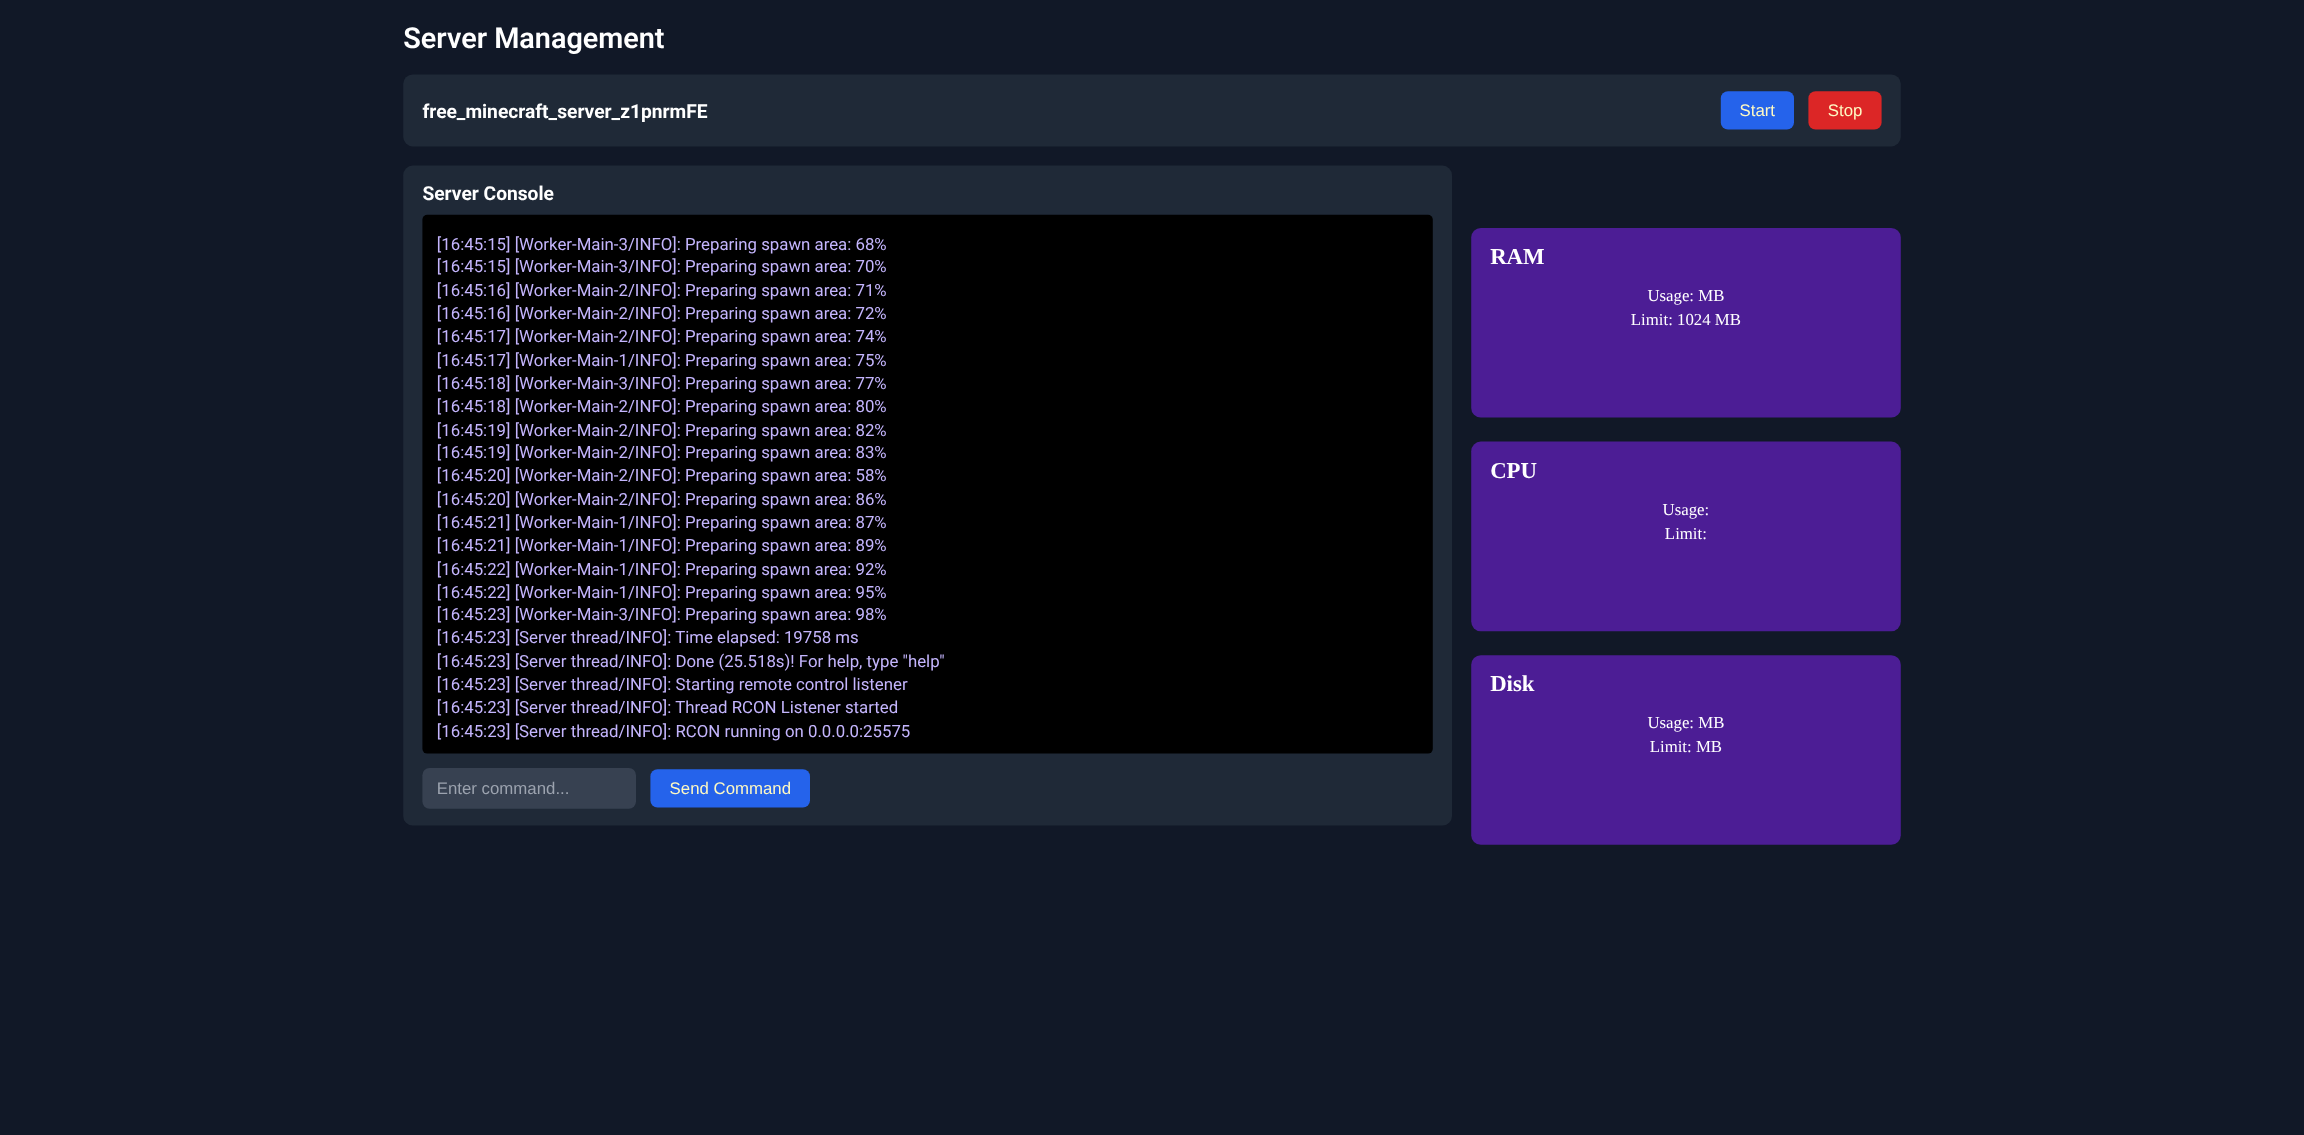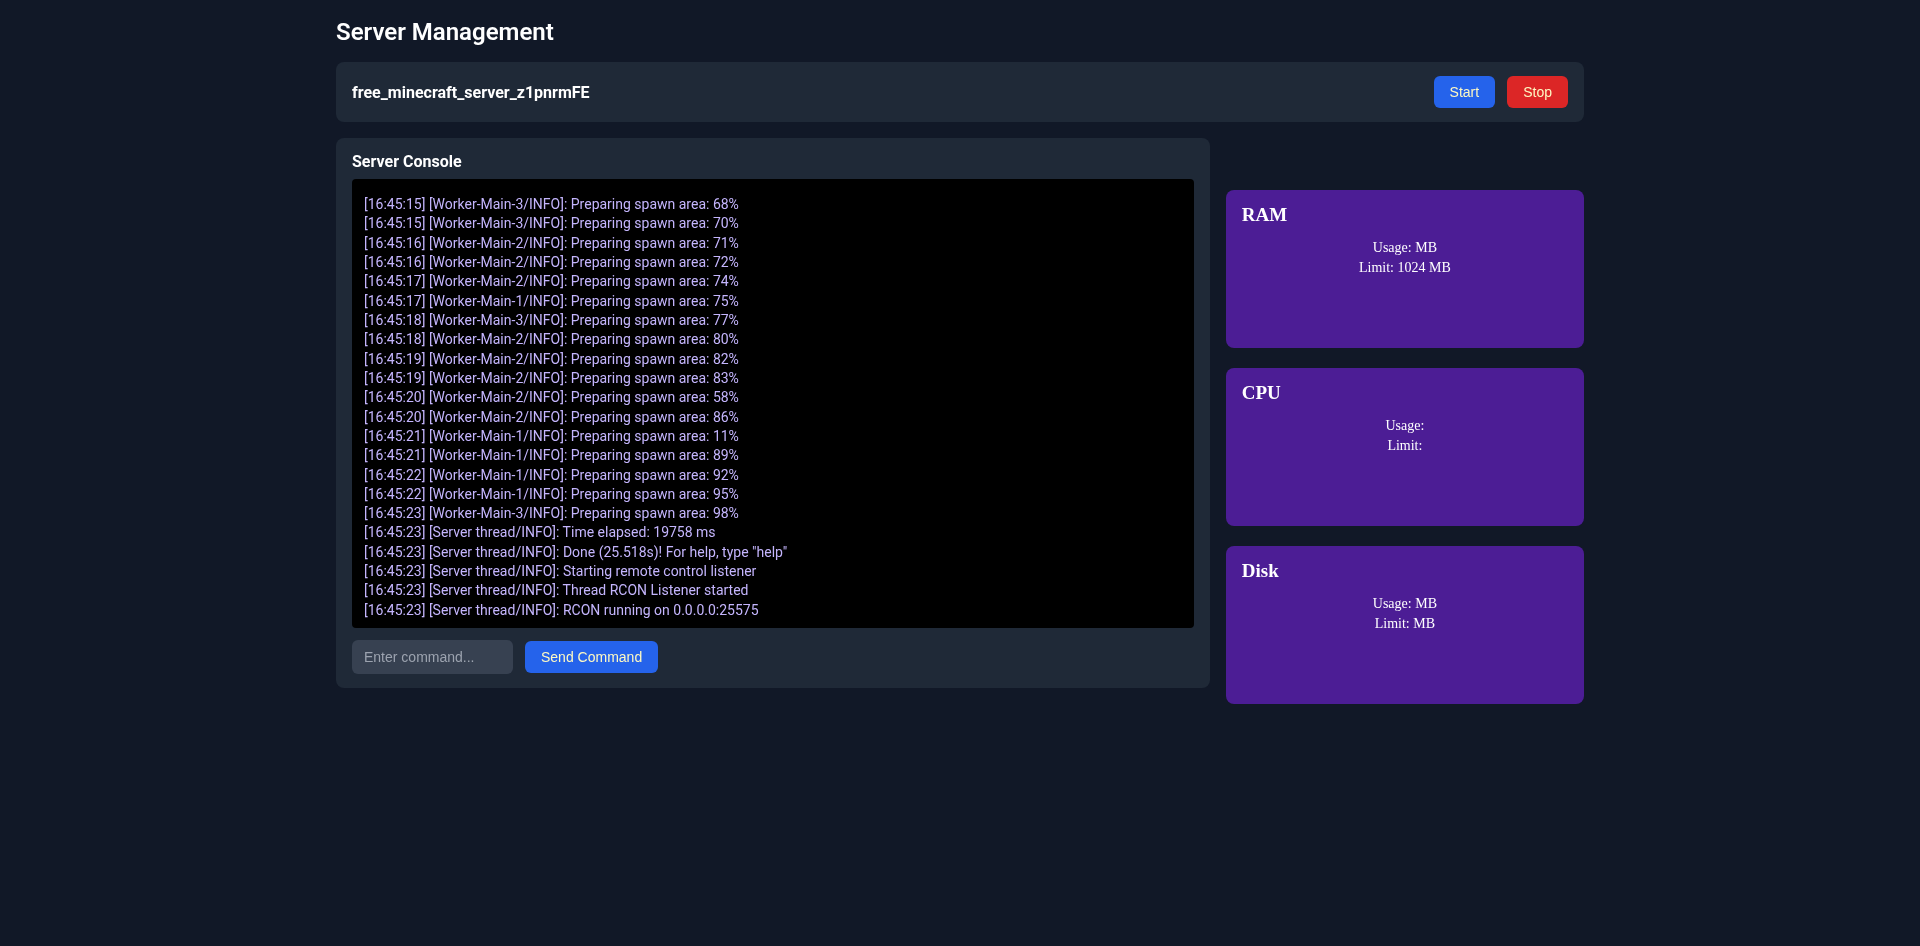--- a/index.html
+++ b/index.html
@@ -86,21 +86,21 @@
     }
     .console-line { white-space: nowrap; }
     .cmd-row { display: flex; gap: 12px; align-items: center; }
     .cmd-input {
       background-color: #374151;
       border: none;
       border-radius: 6px;
       color: #fff;
       padding: 9px 12px;
       font-size: 14px;
-      width: 161px;
+      width: 178px;
     }
     .cmd-input::placeholder { color: #9ca3af; }
     .stat-card {
       background-color: #4c1d95;
       border-radius: 8px;
       padding: 14px 16px;
       min-height: 158px;
       font-family: Liberation Serif, serif;
     }
     .stat-body {
@@ -135,21 +135,21 @@
             <div class="console-line">[16:45:16] [Worker-Main-2/INFO]: Preparing spawn area: 71%</div>
             <div class="console-line">[16:45:16] [Worker-Main-2/INFO]: Preparing spawn area: 72%</div>
             <div class="console-line">[16:45:17] [Worker-Main-2/INFO]: Preparing spawn area: 74%</div>
             <div class="console-line">[16:45:17] [Worker-Main-1/INFO]: Preparing spawn area: 75%</div>
             <div class="console-line">[16:45:18] [Worker-Main-3/INFO]: Preparing spawn area: 77%</div>
             <div class="console-line">[16:45:18] [Worker-Main-2/INFO]: Preparing spawn area: 80%</div>
             <div class="console-line">[16:45:19] [Worker-Main-2/INFO]: Preparing spawn area: 82%</div>
             <div class="console-line">[16:45:19] [Worker-Main-2/INFO]: Preparing spawn area: 83%</div>
             <div class="console-line">[16:45:20] [Worker-Main-2/INFO]: Preparing spawn area: 58%</div>
             <div class="console-line">[16:45:20] [Worker-Main-2/INFO]: Preparing spawn area: 86%</div>
-            <div class="console-line">[16:45:21] [Worker-Main-1/INFO]: Preparing spawn area: 11%</div>
+            <div class="console-line">[16:45:21] [Worker-Main-1/INFO]: Preparing spawn area: 87%</div>
             <div class="console-line">[16:45:21] [Worker-Main-1/INFO]: Preparing spawn area: 89%</div>
             <div class="console-line">[16:45:22] [Worker-Main-1/INFO]: Preparing spawn area: 92%</div>
             <div class="console-line">[16:45:22] [Worker-Main-1/INFO]: Preparing spawn area: 95%</div>
             <div class="console-line">[16:45:23] [Worker-Main-3/INFO]: Preparing spawn area: 98%</div>
             <div class="console-line">[16:45:23] [Server thread/INFO]: Time elapsed: 19758 ms</div>
             <div class="console-line">[16:45:23] [Server thread/INFO]: Done (25.518s)! For help, type "help"</div>
             <div class="console-line">[16:45:23] [Server thread/INFO]: Starting remote control listener</div>
             <div class="console-line">[16:45:23] [Server thread/INFO]: Thread RCON Listener started</div>
             <div class="console-line">[16:45:23] [Server thread/INFO]: RCON running on 0.0.0.0:25575</div>
           </div>

